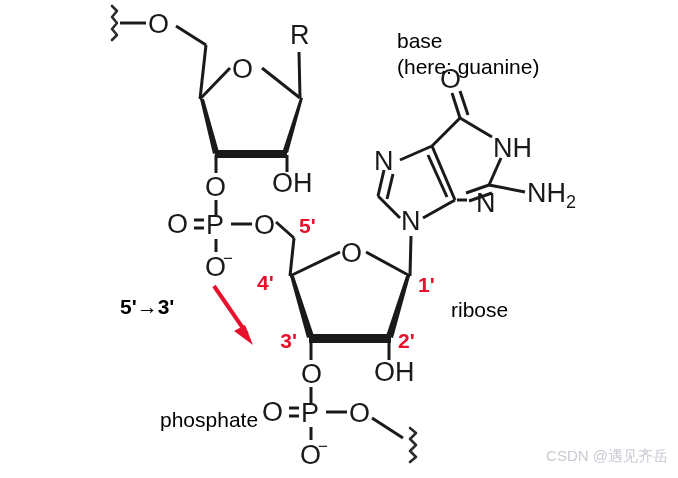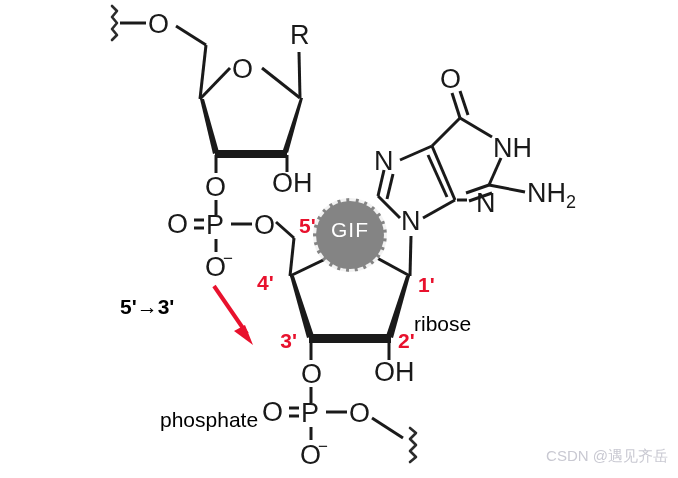--- a/index.html
+++ b/index.html
@@ -195,28 +195,29 @@
       <path class="squiggle" d="M410,428 L416,433 L410,439 L416,445 L410,451 L416,457 L410,462"></path>
     </g>
 
     <g>
       <line class="arrow-red" x1="214" y1="286" x2="247" y2="334"></line>
       <polygon class="arrowhead" points="253,345 234,331 245,325"></polygon>
     </g>
 
   </svg>
 
-
-  <div class="bluelab" style="position:absolute;left:414px;top:298px;margin-top:14px;">ribose</div>
+  <div style="position:absolute;left:397px;top:28px;line-height:1.25;">
+    <div class="bluelab">base</div>
+    <div class="bluelab">(here: guanine)</div>
+  </div>
+
+  <div class="bluelab" style="position:absolute;left:451px;top:298px;">ribose</div>
 
   <div class="bluelab" style="position:absolute;left:160px;top:408px;">phosphate</div>
 
   <div style="position:absolute;left:120px;top:294px;line-height:1.25;">
     <div class="redlab" style="font-weight:bold;">5'→3'</div>
   </div>
 
-  <div class="gif-badge">
-    <span>GIF</span>
-  </div>
 
   <div class="watermark">CSDN @遇见齐岳</div>
 
 </div>
 
 </body></html>

